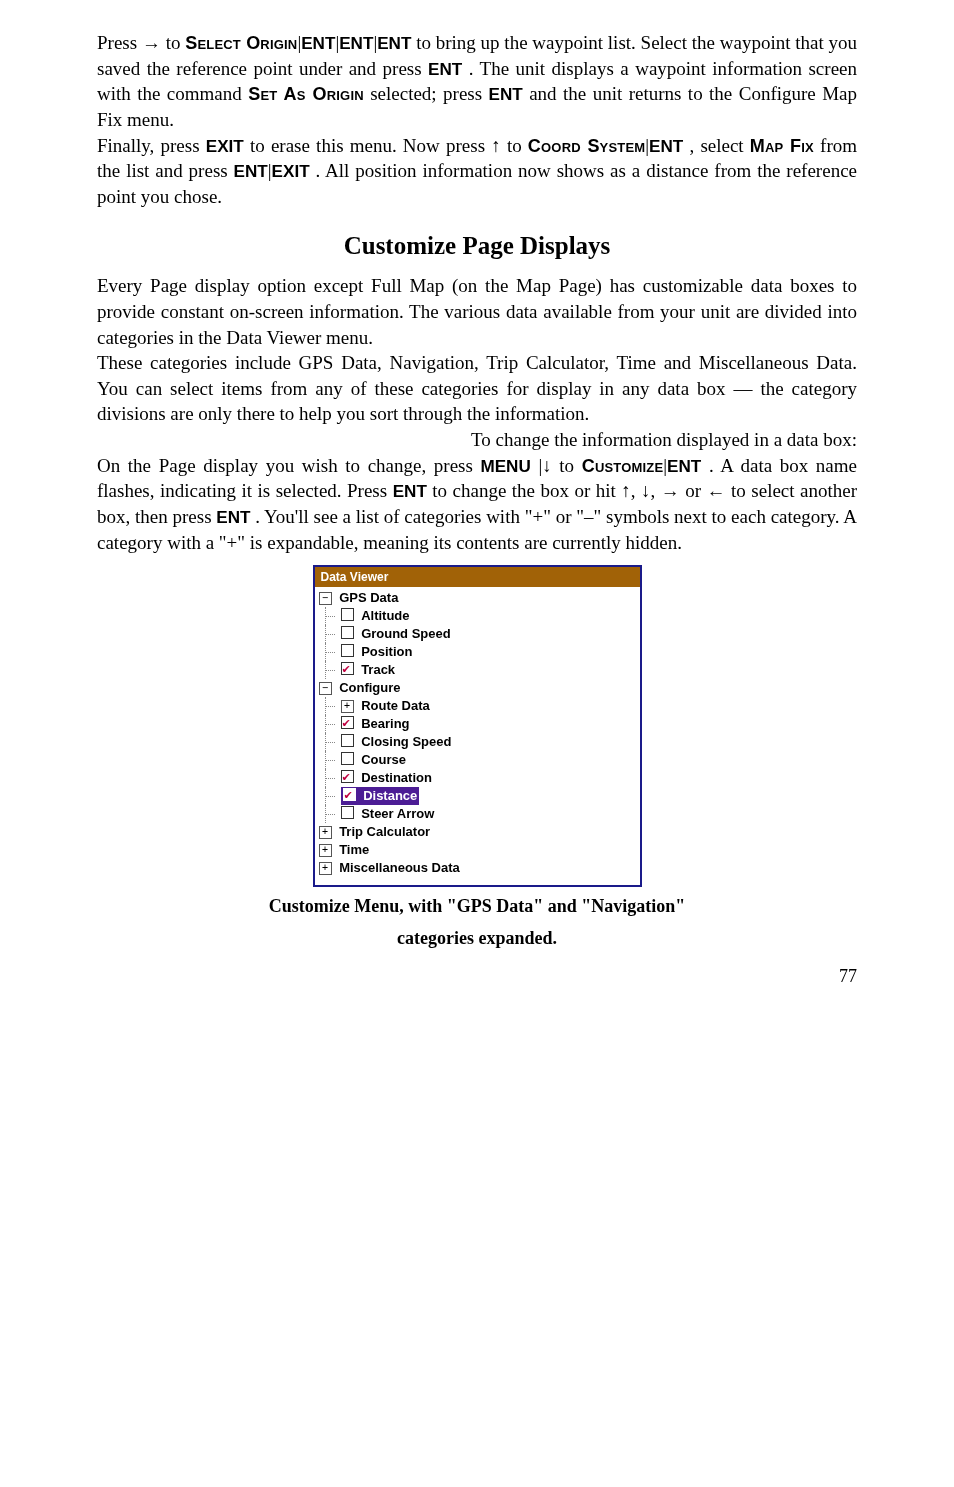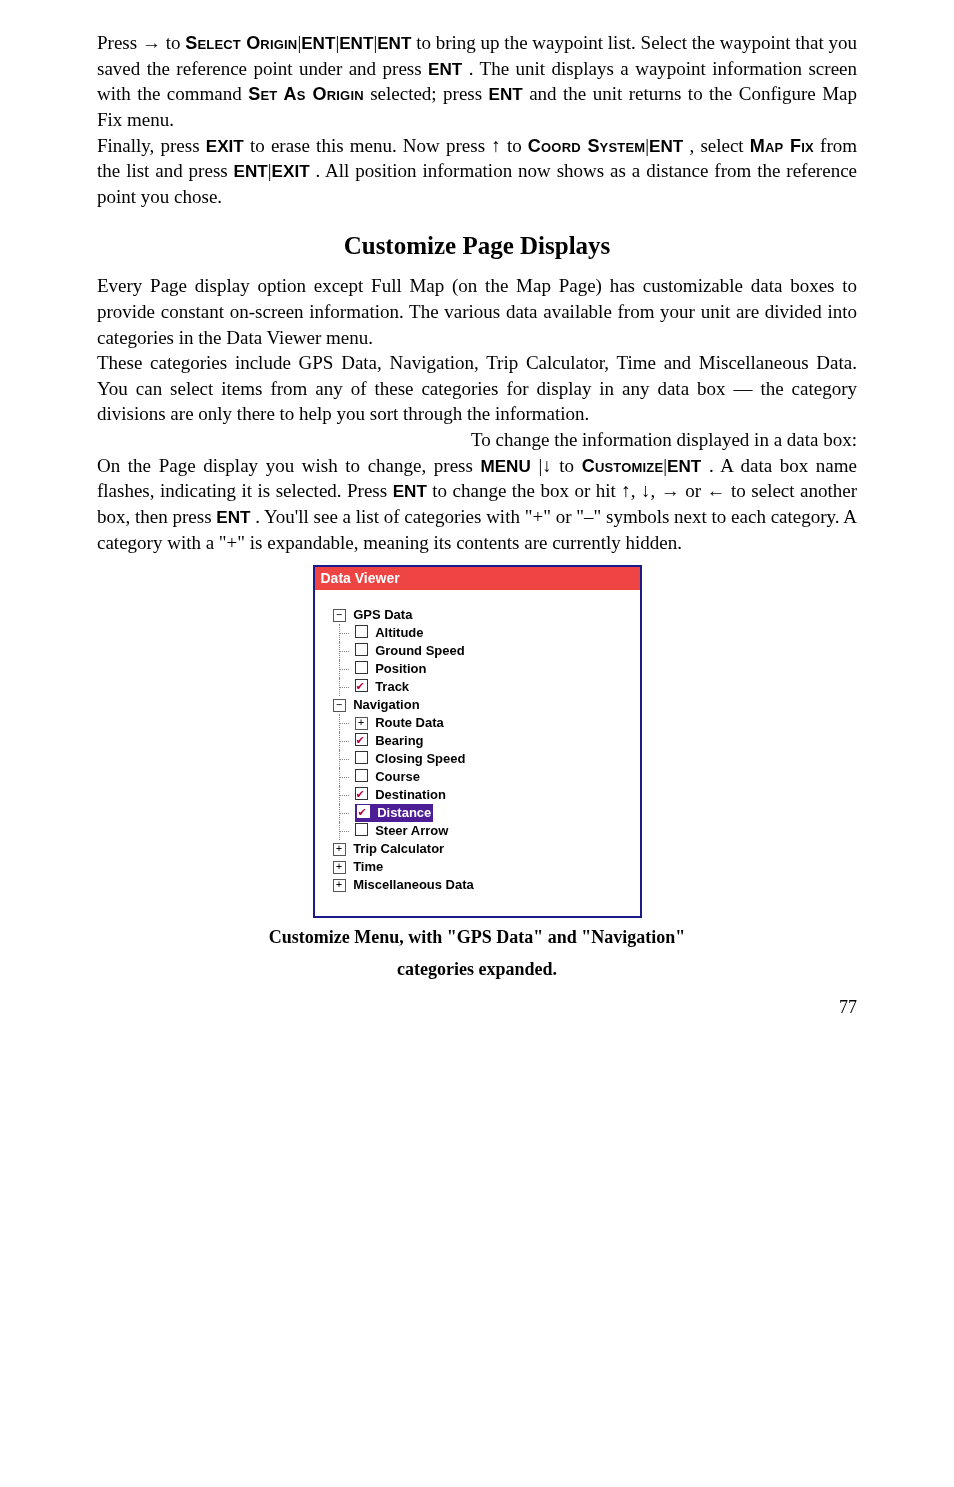--- a/index.html
+++ b/index.html
@@ -37,28 +37,28 @@
   .dv-wrap { display: flex; justify-content: center; margin: 10px 0 6px; }
   .dv {
     width: 325px;
     background: #fff;
     border: 2px solid #1a1a8a;
     font-family: Arial, Helvetica, sans-serif;
     font-size: 13px;
     color: #000;
   }
   .dv-title {
-    background: #ef4444;
+    background: #a16207;
     color: #fff;
     font-weight: bold;
-    font-size: 14px;
+    font-size: 12px;
     padding: 2px 6px;
   }
   .dv-body { padding: 2px 0 8px 0; }
-  .dv ul { list-style: none; margin: 14px; padding: 0; }
+  .dv ul { list-style: none; margin: 0; padding: 0; }
   .dv li { line-height: 18px; white-space: nowrap; }
 
   
   .lvl0 { padding-left: 4px; }
   .lvl1 { padding-left: 26px; position: relative; }
 
   
   .lvl1::before, .lvl2::before {
     content: "";
     position: absolute;
@@ -181,21 +181,21 @@
           <span class="checkbox"></span>
           <span class="nodelabel">Position</span>
         </li>
         <li class="lvl1">
           <span class="checkbox checked"></span>
           <span class="nodelabel">Track</span>
         </li>
 
         <li class="lvl0">
           <span class="expander">−</span>
-          <span class="nodelabel">Navigation</span>
+          <span class="nodelabel">Configure</span>
         </li>
         <li class="lvl1">
           <span class="expander">+</span>
           <span class="nodelabel">Route Data</span>
         </li>
         <li class="lvl1">
           <span class="checkbox checked"></span>
           <span class="nodelabel">Bearing</span>
         </li>
         <li class="lvl1">

